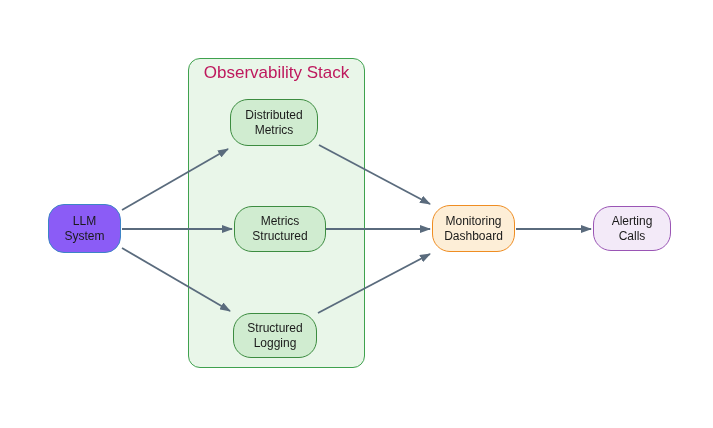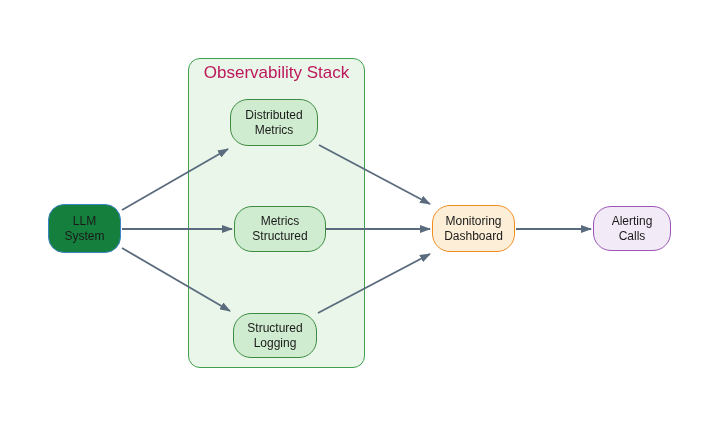--- a/index.html
+++ b/index.html
@@ -65,21 +65,21 @@
         <line x1="122" y1="210" x2="228" y2="149" stroke="#5a6b7d" stroke-width="1.8" marker-end="url(#arrowhead)"></line>
         <line x1="122" y1="229" x2="232" y2="229" stroke="#5a6b7d" stroke-width="1.8" marker-end="url(#arrowhead)"></line>
         <line x1="122" y1="248" x2="230" y2="311" stroke="#5a6b7d" stroke-width="1.8" marker-end="url(#arrowhead)"></line>
         <line x1="319" y1="145" x2="430" y2="204" stroke="#5a6b7d" stroke-width="1.8" marker-end="url(#arrowhead)"></line>
         <line x1="318" y1="229" x2="430" y2="229" stroke="#5a6b7d" stroke-width="1.8" marker-end="url(#arrowhead)"></line>
         <line x1="318" y1="313" x2="430" y2="254" stroke="#5a6b7d" stroke-width="1.8" marker-end="url(#arrowhead)"></line>
         <line x1="516" y1="229" x2="591" y2="229" stroke="#5a6b7d" stroke-width="1.8" marker-end="url(#arrowhead)"></line>
       </g>
   </svg>
 
-  <div class="node" style="left: 48px; top: 204px; width: 73px; height: 49px; border-radius: 16px; background: #15803d; border-color: rgb(61, 133, 198);">
+  <div class="node" style="left: 48px; top: 204px; width: 73px; height: 49px; border-radius: 16px; background: #8b5cf6; border-color: rgb(61, 133, 198);">
     <span>LLM</span>
     <span>System</span>
   </div>
 
   <div class="node" style="left: 230px; top: 99px; width: 88px; height: 47px; background: rgb(208, 236, 208); border-color: rgb(60, 140, 64);">
     <span>Distributed</span>
     <span>Metrics</span>
   </div>
 
   <div class="node" style="left: 234px; top: 206px; width: 92px; height: 46px; background: rgb(208, 236, 208); border-color: rgb(60, 140, 64);">

